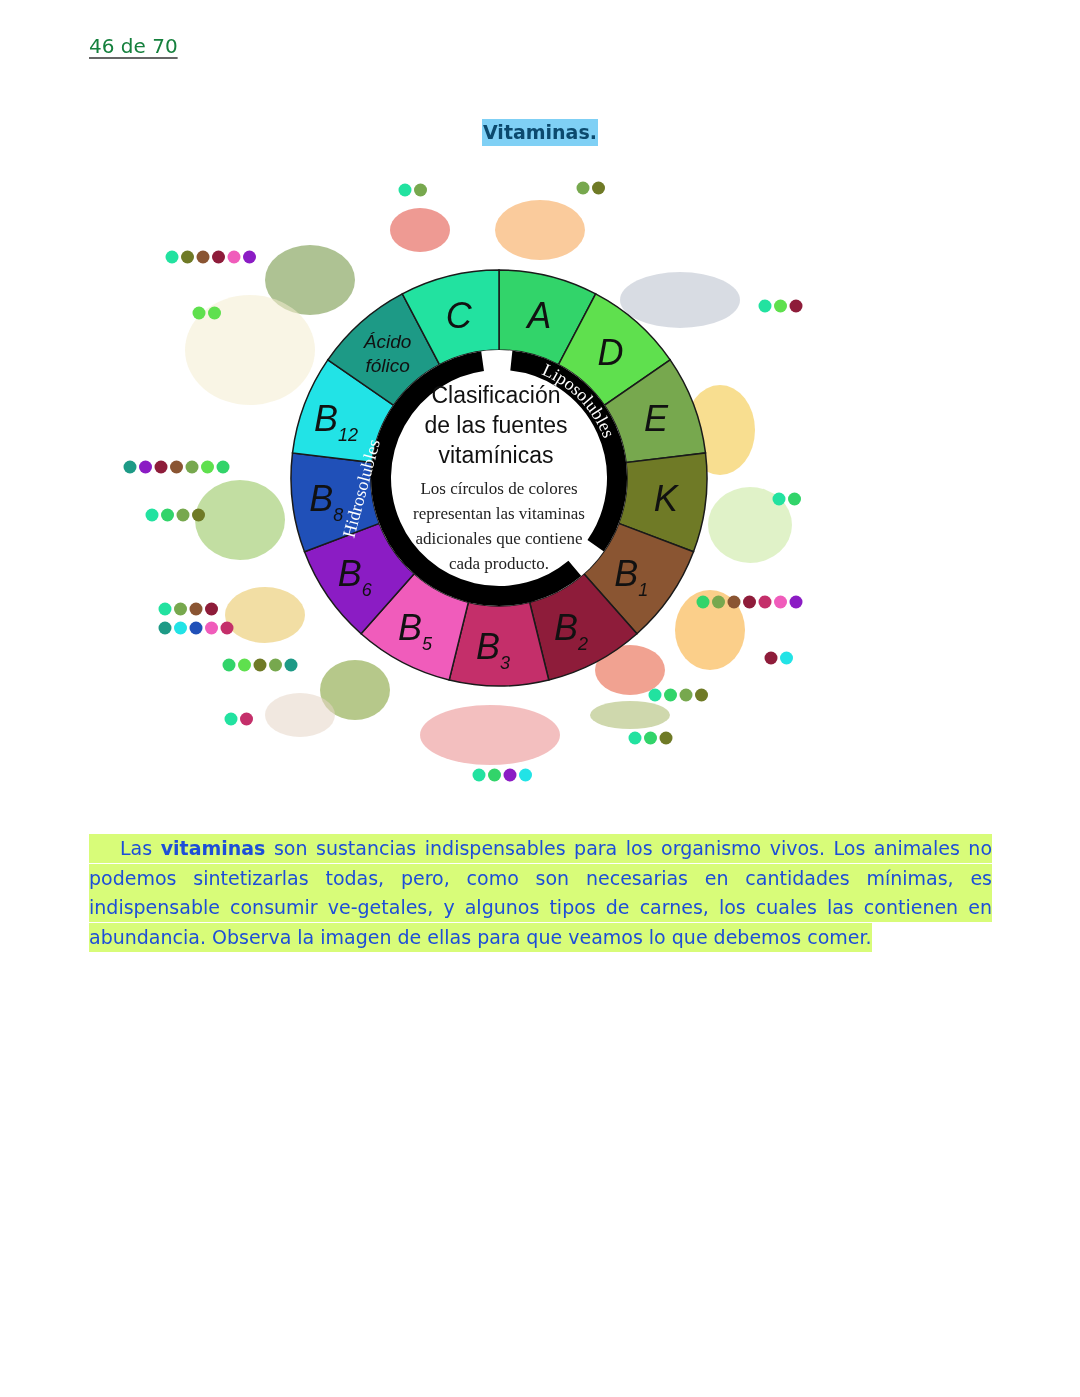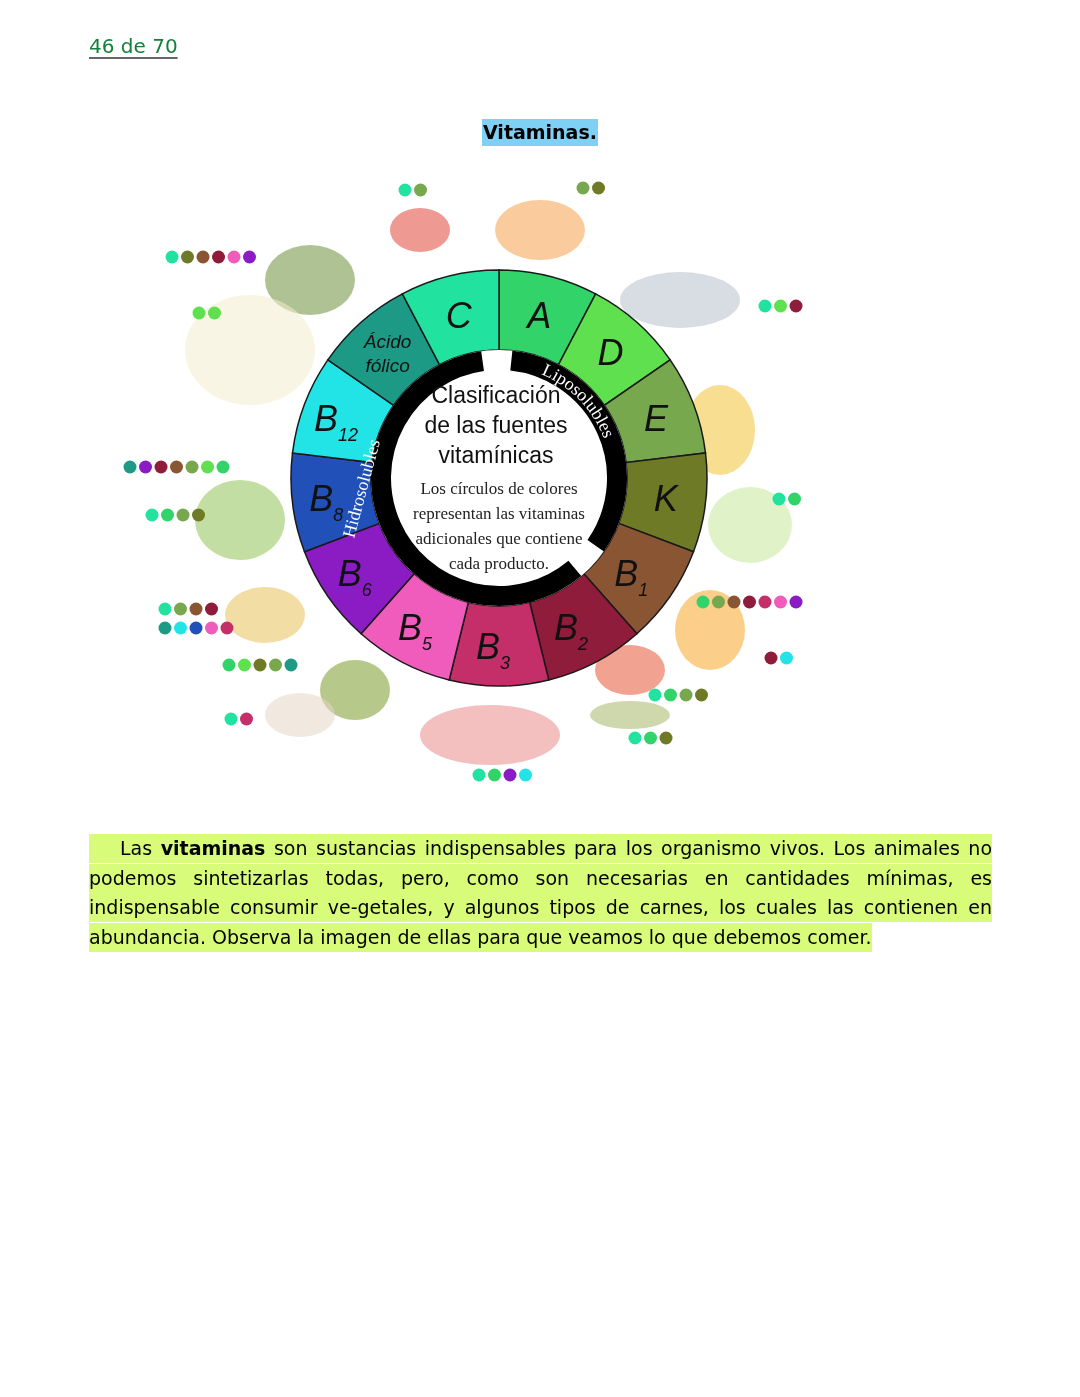--- a/index.html
+++ b/index.html
@@ -3,25 +3,25 @@
 <meta charset="utf-8">
 <style>
   html, body { margin: 0; padding: 0; background: #ffffff; }
   body { width: 1080px; height: 1397px; position: relative; overflow: hidden;
          font-family: "DejaVu Sans", sans-serif; color: #1a1a1a; }
   .page-counter { position: absolute; left: 89px; top: 34px; font-size: 20px;
                   color: #15803d; text-decoration: underline; text-underline-offset: 4px;
                   text-decoration-thickness: 2px; text-decoration-color: #666; }
   .title-wrap { position: absolute; left: 0; width: 1080px; top: 119px; text-align: center; }
   .title { display: inline-block; font-weight: bold; font-size: 19px; padding: 2px 1px 3px;
-           color: #000000; }
+           color: #0c4a6e; }
   .figure { position: absolute; left: 110px; top: 160px; width: 720px; height: 640px; }
   .figure svg { position: absolute; left: 0; top: 0; }
   .paragraph { position: absolute; left: 89px; top: 834px; width: 903px;
-               font-size: 19px; line-height: 29.5px; color: #000000; text-align: justify; }
+               font-size: 19px; line-height: 29.5px; color: #1d4ed8; text-align: justify; }
   .paragraph .hl { box-decoration-break: clone; -webkit-box-decoration-break: clone;
                    padding: 3px 0 4px; }
   .paragraph .indent { display: inline-block; width: 31px; }
   .paragraph b { font-weight: bold; }
 </style>
 </head>
 <body>
 
 <div class="page-counter">46 de 70</div>
 

